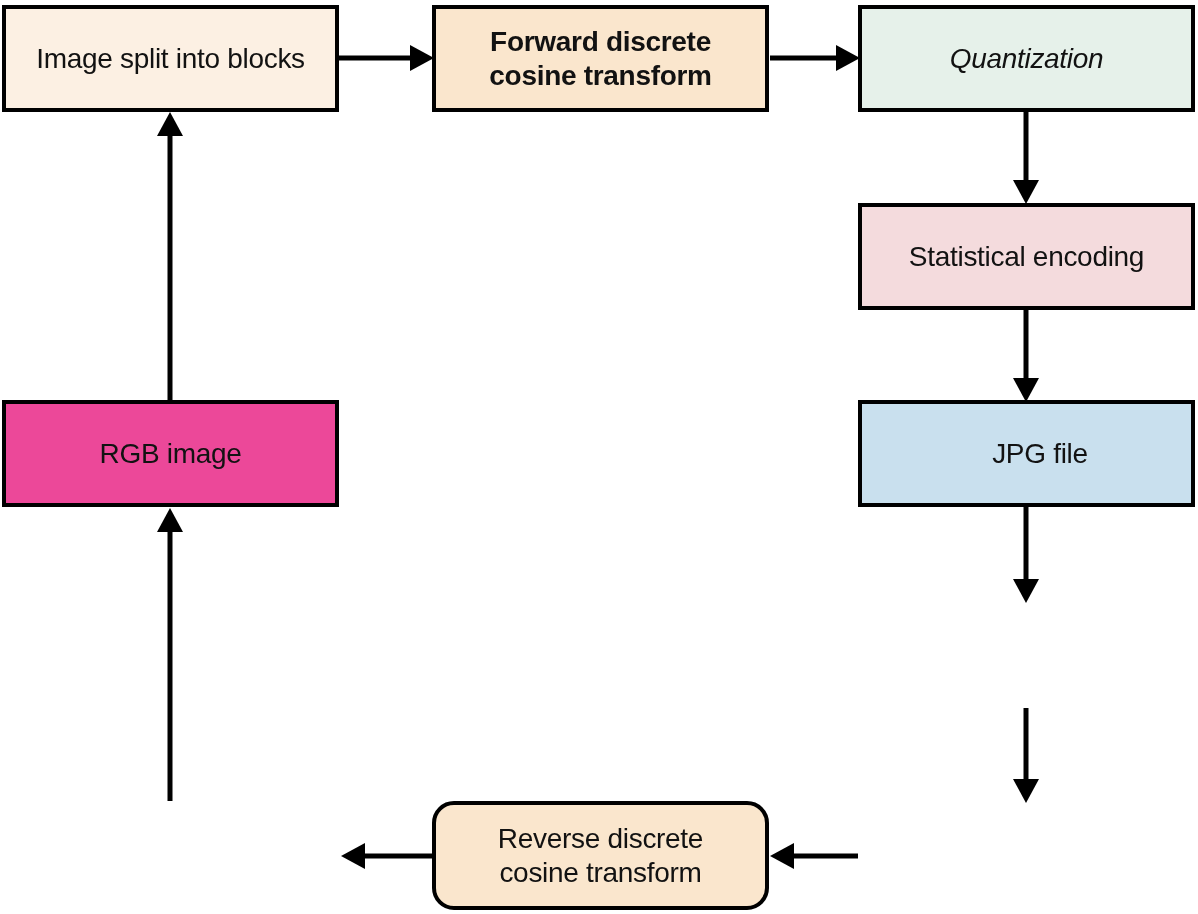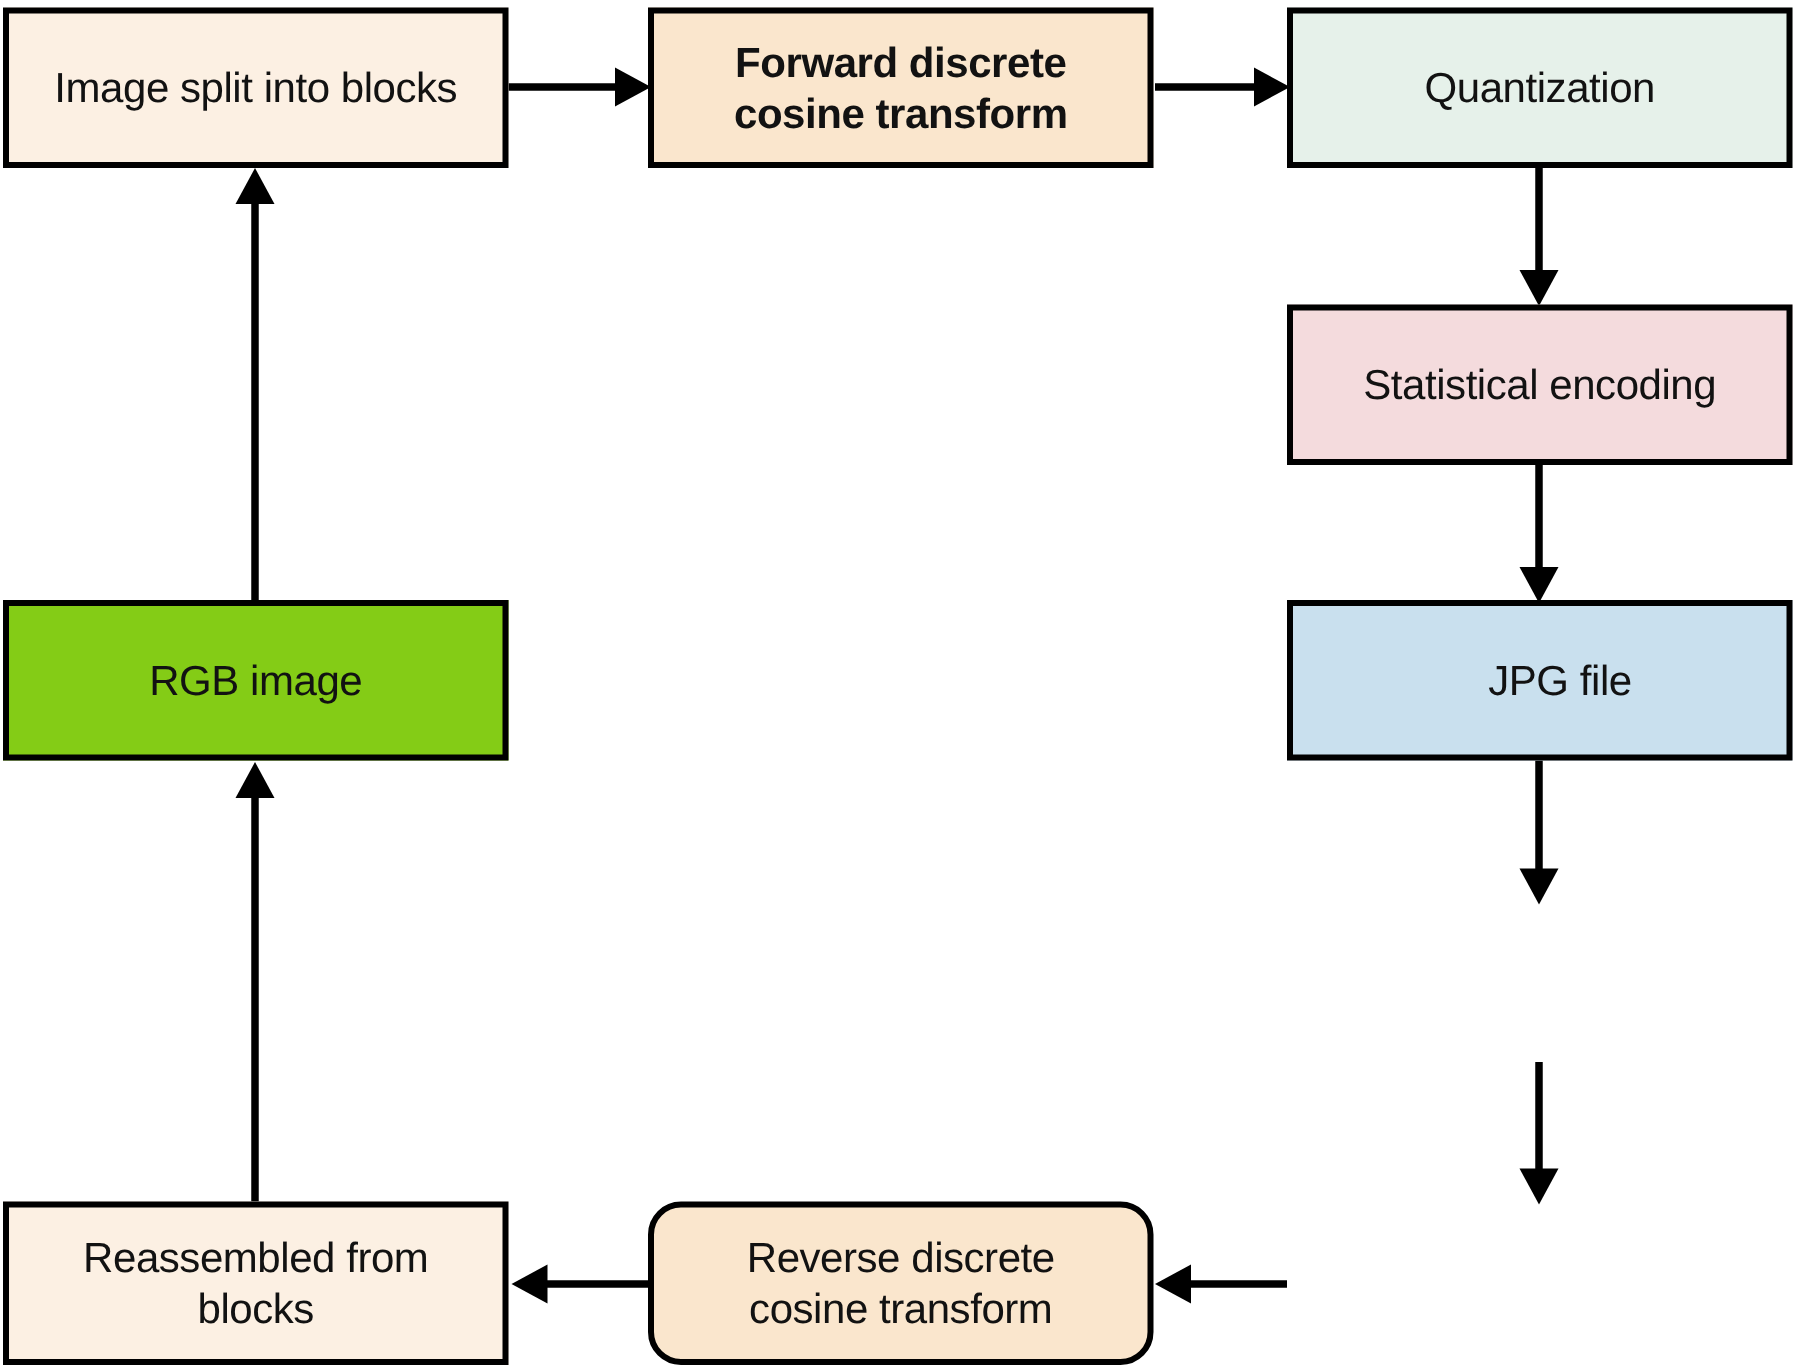--- a/index.html
+++ b/index.html
@@ -102,29 +102,27 @@
       <line x1="170" y1="400" x2="170" y2="132"></line>
       <polygon points="170,112 157,136 183,136"></polygon>
     </g>
   </svg>
 
   <div class="node c1 r1" style="background-color: rgb(252, 240, 227);">Image split into blocks</div>
 
   <div class="node c2 r1" style="background-color: rgb(250, 230, 205); font-weight: bold;">Forward discrete
 cosine transform</div>
 
-  <div class="node c3 r1" style="background-color: rgb(230, 241, 234);">Quantization</div>
+  <div class="node c3 r1" style="background-color: rgb(230, 241, 234); font-style: italic;">Quantization</div>
 
   <div class="node c3 r2" style="background-color: rgb(244, 219, 221);">Statistical encoding</div>
 
   <div class="node c3 r3" style="background-color: rgb(201, 224, 238); padding-left: 27px;">JPG file</div>
 
 
 
   <div class="node c2 r5" style="background-color: rgb(250, 230, 205); border-radius: 22px;">Reverse discrete
 cosine transform</div>
 
-  <div class="node c1 r5" style="background-color: rgb(252, 240, 227);">Reassembled from
-blocks</div>
 
-  <div class="node c1 r3" style="background-color: #84cc16;">RGB image</div>
+  <div class="node c1 r3" style="background-color: #ec4899;">RGB image</div>
 
 </div>
 
 </body></html>

